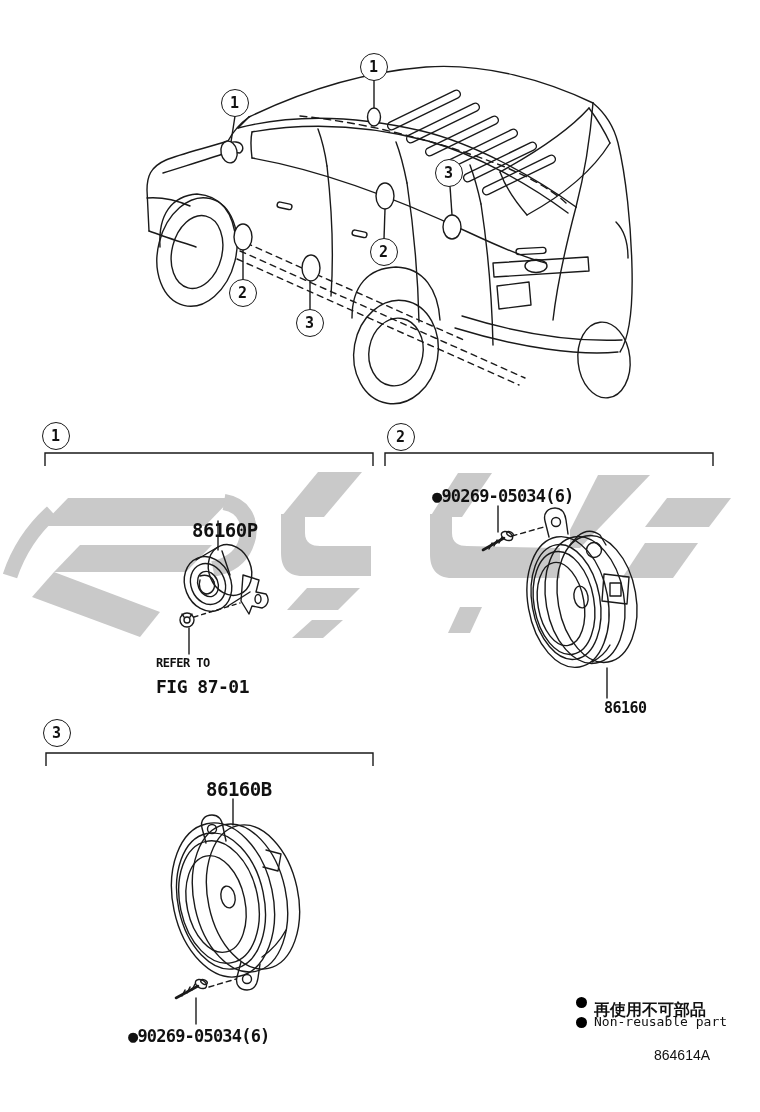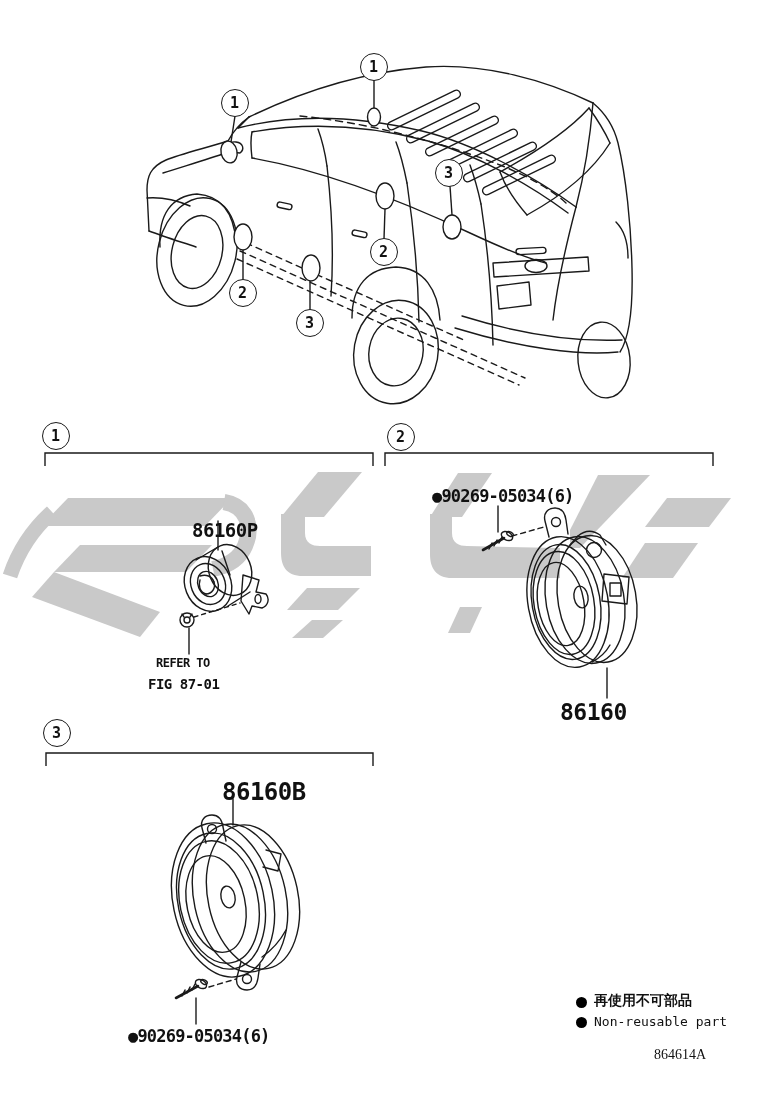--- a/index.html
+++ b/index.html
@@ -5,23 +5,23 @@
   html,body{margin:0;padding:0;background:#ffffff;}
   #stage{position:relative;width:760px;height:1112px;background:#ffffff;overflow:hidden;
          font-family:"DejaVu Sans Mono", monospace;}
   svg.art{position:absolute;left:0;top:0;z-index:1;}
   .txt{position:absolute;z-index:3;color:#111;white-space:nowrap;}
   .pn{font-family:"DejaVu Sans Mono", monospace;font-weight:700;letter-spacing:-0.5px;}
   .bub{position:absolute;z-index:3;width:26px;height:26px;border:1.5px solid #1a1a1a;border-radius:50%;
        background:#fff;display:flex;align-items:center;justify-content:center;
        font:700 15px "DejaVu Sans Mono", monospace;color:#111;}
   .legend-bullet{position:absolute;z-index:3;width:11px;height:11px;border-radius:50%;background:#000;}
-  .jp{font-family:"DejaVu Sans", sans-serif;font-size:14px;font-weight:600;}
+  .jp{font-family:"DejaVu Sans", sans-serif;font-size:16px;font-weight:600;margin-top:8px;}
   .en{font-family:"DejaVu Sans Mono", monospace;font-size:13px;}
-  .code{font-family:Liberation Serif, serif;font-size:14px;}
+  .code{font-family:Liberation Sans, sans-serif;font-size:14px;}
 </style>
 </head>
 <body>
 
 <div id="stage">
 
 <svg class="art" width="760" height="1112" viewBox="0 0 760 1112">
 
   <g fill="#c9c9c9" stroke="none">
 
@@ -208,26 +208,26 @@
 <div class="bub" style="left:295.5px;top:308.5px">3</div>
 <div class="bub" style="left:369.5px;top:237.5px">2</div>
 <div class="bub" style="left:434.5px;top:158.5px">3</div>
 
 <div class="bub" style="left:41.5px;top:421.5px">1</div>
 <div class="bub" style="left:386.5px;top:422.5px">2</div>
 <div class="bub" style="left:42.5px;top:718.5px">3</div>
 
 <div class="txt pn" style="left:192px;top:519px;font-size:19px">86160P</div>
 <div class="txt pn" style="left:156px;top:656px;font-size:12px">REFER TO</div>
-<div class="txt pn" style="left:148px;top:676px;font-size:14px">FIG 87-01</div>
+<div class="txt pn" style="left:156px;top:676px;font-size:18px">FIG 87-01</div>
 
 <div class="txt pn" style="left:432px;top:486px;font-size:17px;letter-spacing:-0.8px">●90269-05034(6)</div>
-<div class="txt pn" style="left:560px;top:699px;font-size:23px">86160</div>
-
-<div class="txt pn" style="left:222px;top:778px;font-size:24px">86160B</div>
+<div class="txt pn" style="left:604px;top:699px;font-size:15px">86160</div>
+
+<div class="txt pn" style="left:206px;top:778px;font-size:19px">86160B</div>
 <div class="txt pn" style="left:128px;top:1026px;font-size:17px;letter-spacing:-0.8px">●90269-05034(6)</div>
 
 <div class="legend-bullet" style="left:576px;top:997px"></div>
 <div class="txt jp" style="left:594px;top:992px">再使用不可部品</div>
 <div class="legend-bullet" style="left:576px;top:1017px"></div>
 <div class="txt en" style="left:594px;top:1014px">Non-reusable part</div>
 <div class="txt code" style="left:654px;top:1047px">864614A</div>
 
 </div>
 

